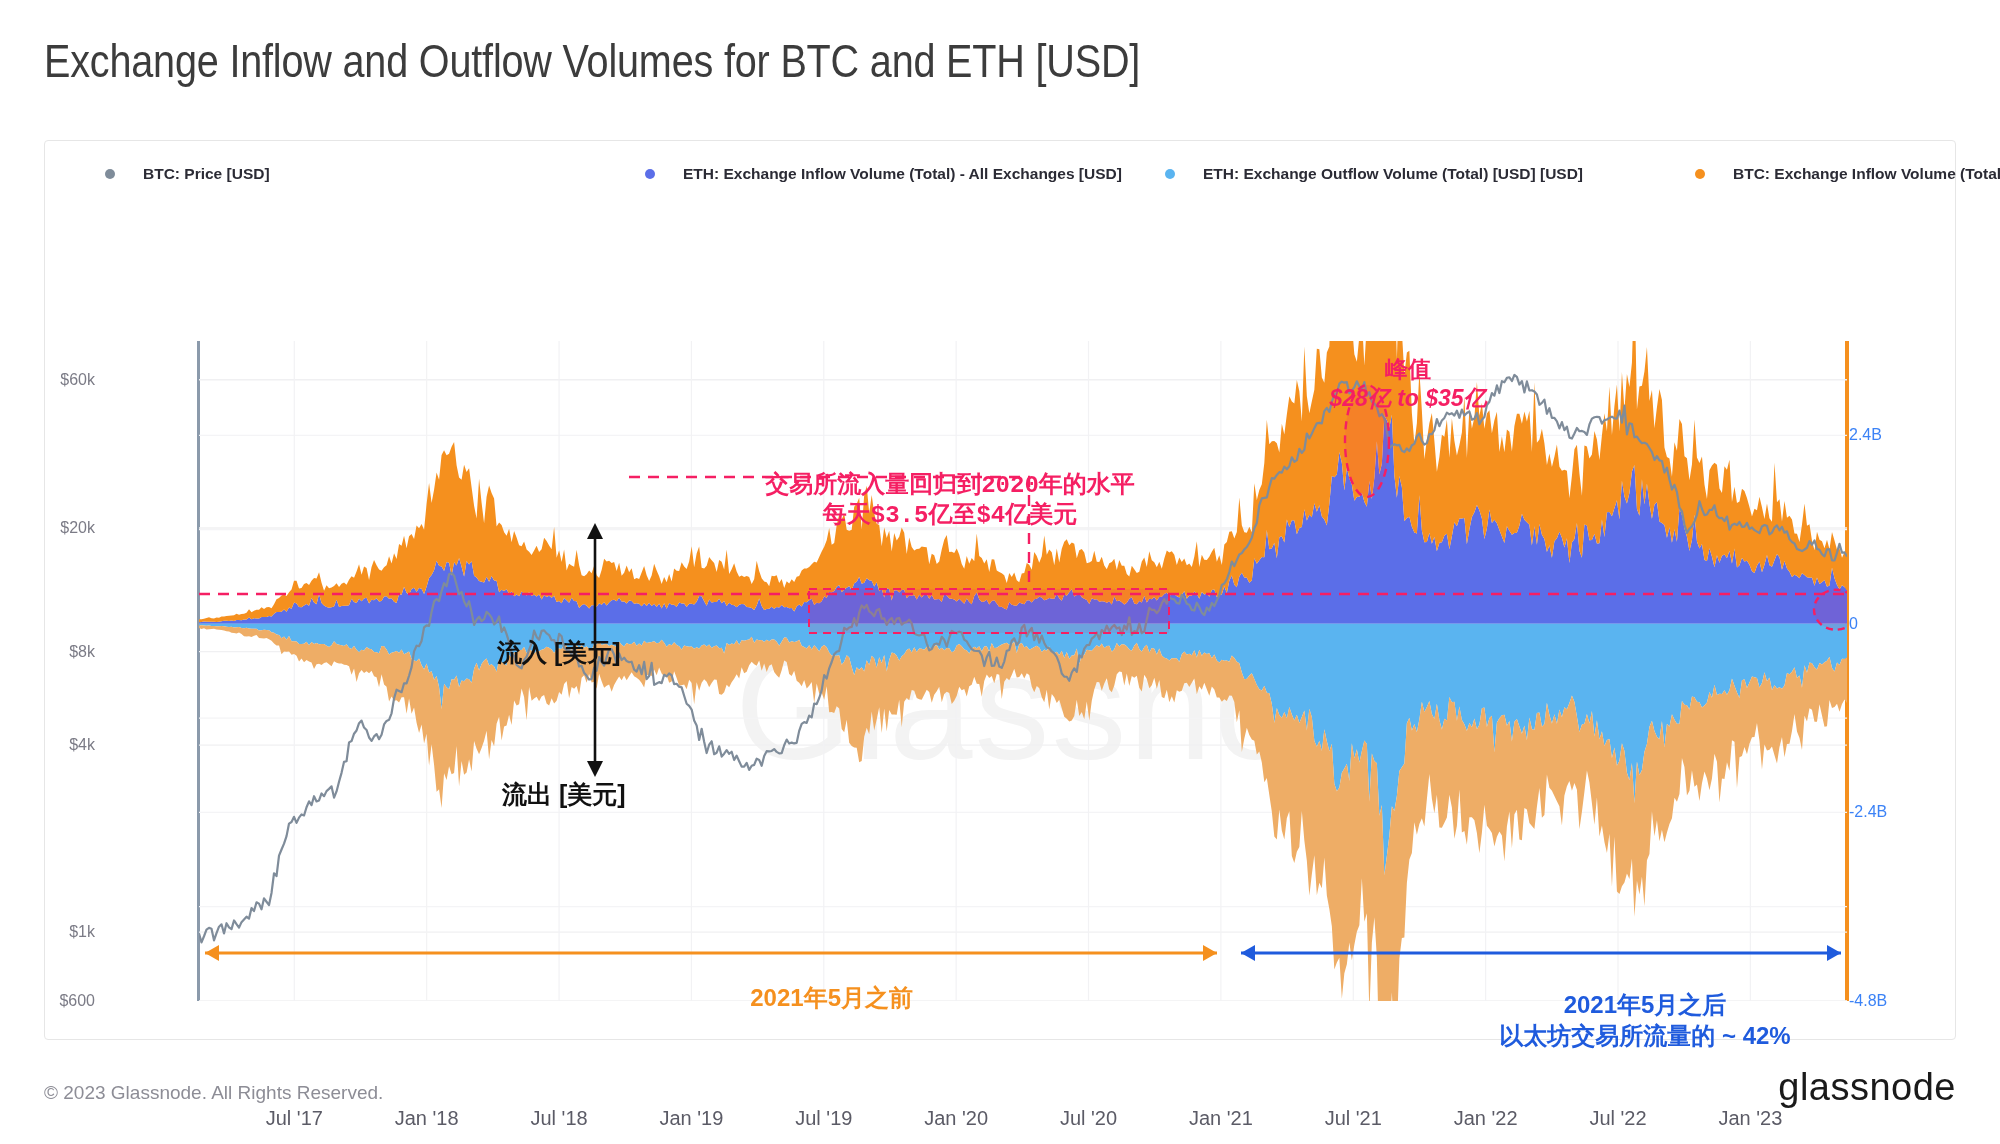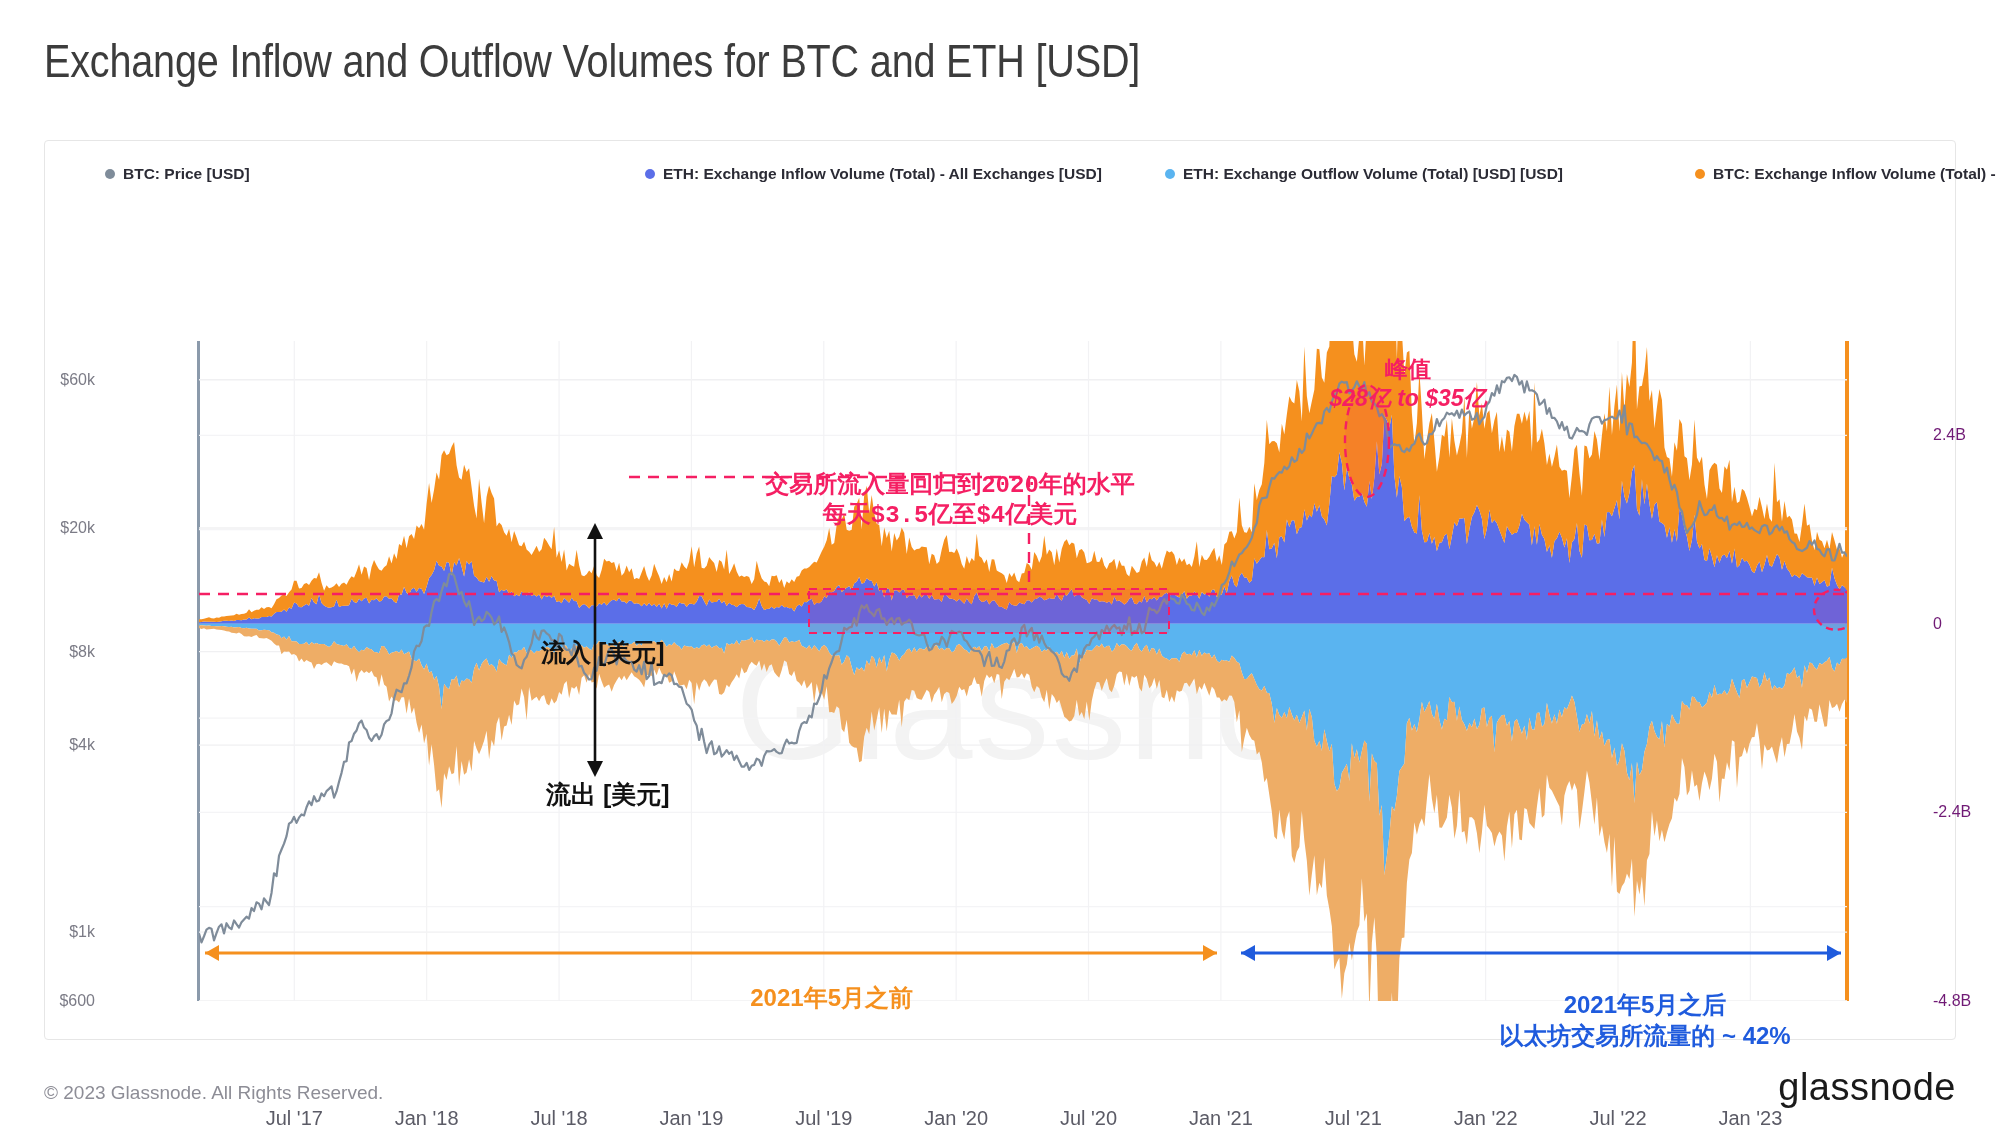--- a/index.html
+++ b/index.html
@@ -48,20 +48,21 @@
     grid-auto-rows: 21px;
     grid-auto-flow: column;
     column-gap: 10px;
   }
   .leg {
     display: flex;
     align-items: center;
     font-size: 15.5px;
     white-space: nowrap;
     line-height: 21px;
+    gap: 20px;
   }
   .leg .dot {
     width: 10px; height: 10px;
     border-radius: 50%;
     margin-right: 8px;
     flex: 0 0 auto;
   }
   .leg .txt { font-weight: 700; color: #2b2b35; }
 
   
@@ -89,23 +90,23 @@
     position: absolute;
     right: 1860px;
     font-size: 16px;
     color: #7b7b86;
     text-align: right;
     white-space: nowrap;
     transform: translateY(-50%);
   }
   .ylabR {
     position: absolute;
-    left: 1888px;
+    left: 1804px;
     font-size: 16px;
-    color: #701a75;
+    color: #3b82f6;
     white-space: nowrap;
     transform: translateY(-50%);
   }
   .xlab {
     position: absolute;
     top: 966px;
     font-size: 20px;
     color: #5b5b66;
     white-space: nowrap;
     transform: translateX(-50%);
@@ -139,21 +140,20 @@
     font-size: 23px;
     line-height: 29px;
     text-align: center;
   }
   .ann-peak .it { font-style: italic; font-weight: 700; }
   .ann-black {
     color: #111111;
     font-weight: 700;
     font-size: 25px;
     white-space: nowrap;
-    margin-left: 44px;
   }
   .ann-orange {
     color: #f5901e;
     font-weight: 700;
     font-size: 24px;
     line-height: 31px;
     text-align: center;
   }
   .ann-blue {
     color: #1f5bdd;

